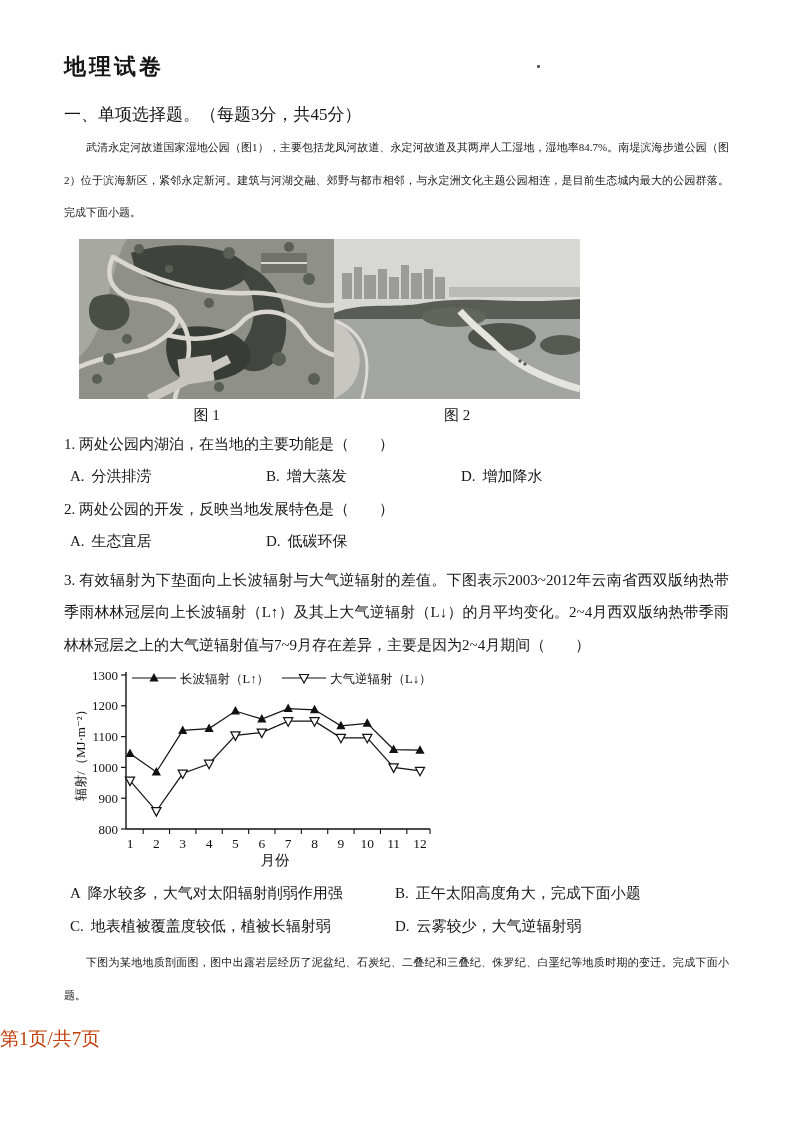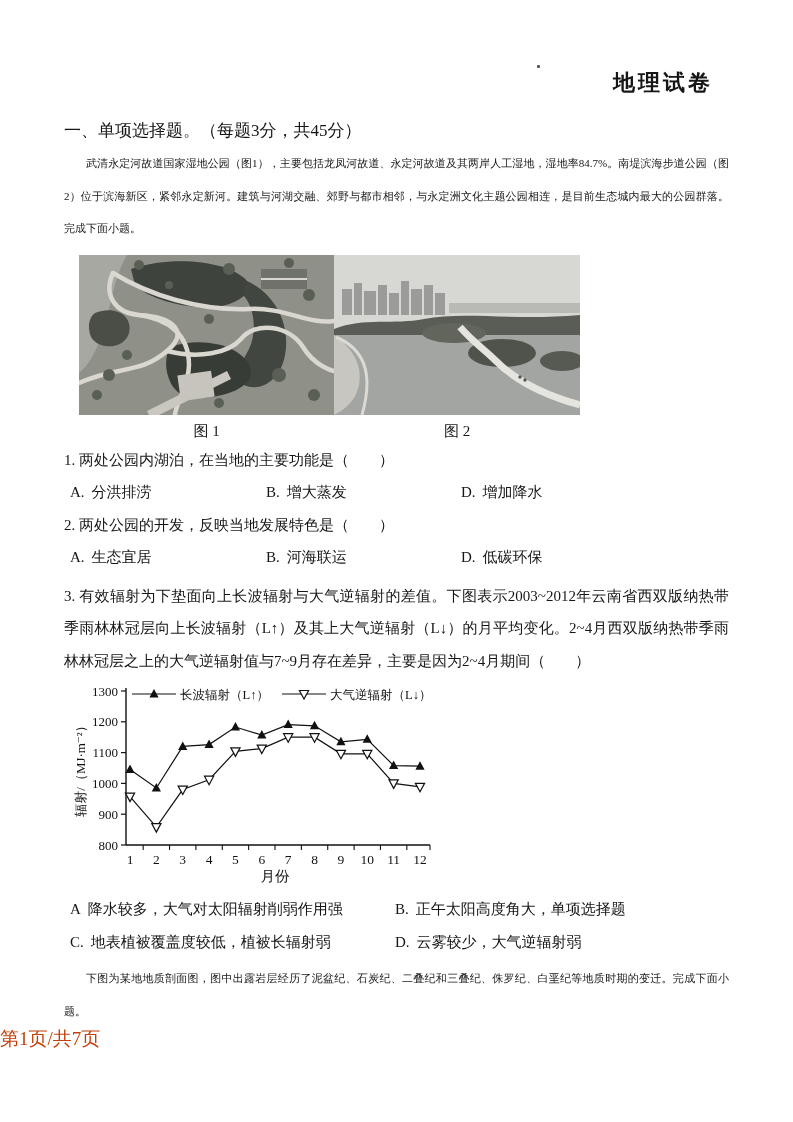--- a/index.html
+++ b/index.html
@@ -2,21 +2,21 @@
 <html><head>
 <meta charset="utf-8">
 <style>
   html,body { margin:0; padding:0; background:#ffffff; }
   .page {
     position:relative; width:793px; height:1122px; margin:0 auto;
     background:#ffffff; box-sizing:border-box; padding:52px 64px 0 64px;
     font-family:"Liberation Serif","DejaVu Serif",serif; color:#161616;
     overflow:hidden;
   }
-  .title { text-align:right; font-size:22px; font-weight:bold; letter-spacing:3px; margin:16px; }
+  .title { text-align:left; font-size:22px; font-weight:bold; letter-spacing:3px; margin:0; }
   .speck { position:absolute; left:537px; top:65px; width:3px; height:3px; background:#555; border-radius:1px; }
   .section-heading { font-size:17px; font-weight:normal; margin:21px 0 0 0; }
   .para { font-size:11px; line-height:32.5px; text-align:justify; margin:5px 0 0 0; }
   .indent2 { text-indent:2em; }
   .figures { display:flex; align-items:flex-start; gap:0; margin:10px 0 0 15px;font-family:Liberation Serif, serif; }
   figure { margin:0; }
   .photo { display:block; }
   .figure-caption { text-align:center; font-size:15px; margin-top:5px; line-height:22px; }
   .q-stem { font-size:15px; line-height:32.5px; margin:0; }
   .q-stem.mt { margin-top:2px; }
@@ -108,21 +108,20 @@
   <div class="q-stem mt">1. 两处公园内湖泊，在当地的主要功能是（　　）</div>
   <div class="options-4">
     <span><span class="opt-label">A.</span><span>分洪排涝</span></span>
     <span><span class="opt-label">B.</span><span>增大蒸发</span></span>
     <span><span class="opt-label">D.</span><span>增加降水</span></span>
   </div>
 
   <div class="q-stem">2. 两处公园的开发，反映当地发展特色是（　　）</div>
   <div class="options-4">
     <span><span class="opt-label">A.</span><span>生态宜居</span></span>
-    <span><span class="opt-label">B.</span><span>河海联运</span></span>
     <span><span class="opt-label">D.</span><span>低碳环保</span></span>
   </div>
 
   <div class="q-stem para" style="margin-top:6px">3. 有效辐射为下垫面向上长波辐射与大气逆辐射的差值。下图表示2003~2012年云南省西双版纳热带季雨林林冠层向上长波辐射（L↑）及其上大气逆辐射（L↓）的月平均变化。2~4月西双版纳热带季雨林林冠层之上的大气逆辐射值与7~9月存在差异，主要是因为2~4月期间（　　）</div>
 
   <div class="chart-wrap">
     <svg id="chart-svg" width="374" height="202">
         <line x1="54" y1="7" x2="54" y2="164" stroke="#111" stroke-width="1.4"></line>
         <line x1="54" y1="164" x2="358" y2="164" stroke="#111" stroke-width="1.4"></line>
         <line x1="54" y1="164" x2="49" y2="164" stroke="#111" stroke-width="1.2"></line>
@@ -193,21 +192,21 @@
         <polygon points="242.54545454545453,61.2 237.94545454545454,52.7 247.14545454545453,52.7" fill="#fff" stroke="#111" stroke-width="1.2"></polygon>
         <polygon points="268.9090909090909,77.83200000000001 264.30909090909086,69.33200000000001 273.5090909090909,69.33200000000001" fill="#fff" stroke="#111" stroke-width="1.2"></polygon>
         <polygon points="295.27272727272725,77.83200000000001 290.67272727272723,69.33200000000001 299.8727272727273,69.33200000000001" fill="#fff" stroke="#111" stroke-width="1.2"></polygon>
         <polygon points="321.6363636363636,107.4 317.0363636363636,98.9 326.23636363636365,98.9" fill="#fff" stroke="#111" stroke-width="1.2"></polygon>
         <polygon points="348,110.788 343.4,102.288 352.6,102.288" fill="#fff" stroke="#111" stroke-width="1.2"></polygon>
       </svg>
   </div>
 
   <div class="options-2">
     <span><span class="opt-label">A</span><span>降水较多，大气对太阳辐射削弱作用强</span></span>
-    <span><span class="opt-label">B.</span><span>正午太阳高度角大，单项选择题</span></span>
+    <span><span class="opt-label">B.</span><span>正午太阳高度角大，完成下面小题</span></span>
     <span><span class="opt-label">C.</span><span>地表植被覆盖度较低，植被长辐射弱</span></span>
     <span><span class="opt-label">D.</span><span>云雾较少，大气逆辐射弱</span></span>
   </div>
 
   <p class="para indent2" style="margin-top:4px">下图为某地地质剖面图，图中出露岩层经历了泥盆纪、石炭纪、二叠纪和三叠纪、侏罗纪、白垩纪等地质时期的变迁。完成下面小题。</p>
 
   <div class="footer">第1页/共7页</div>
 
 </div>
 

